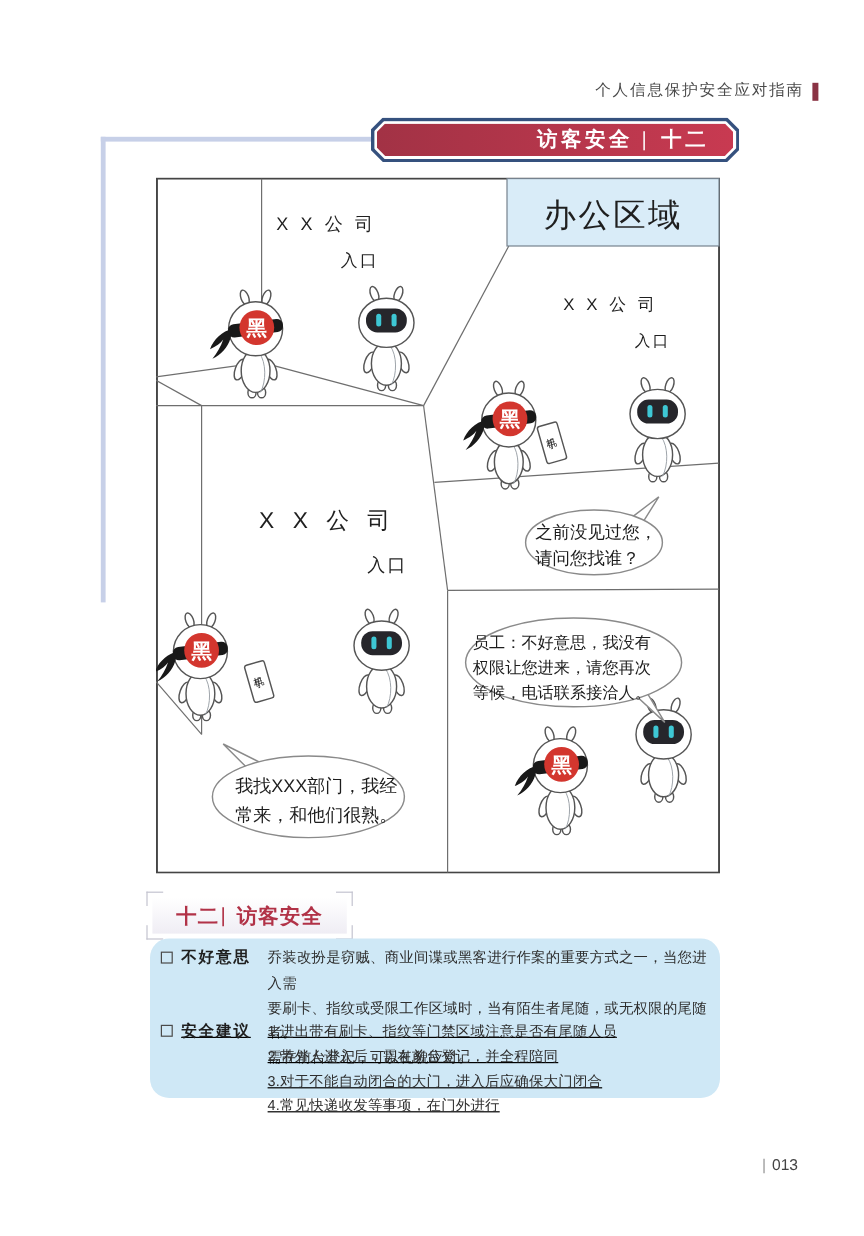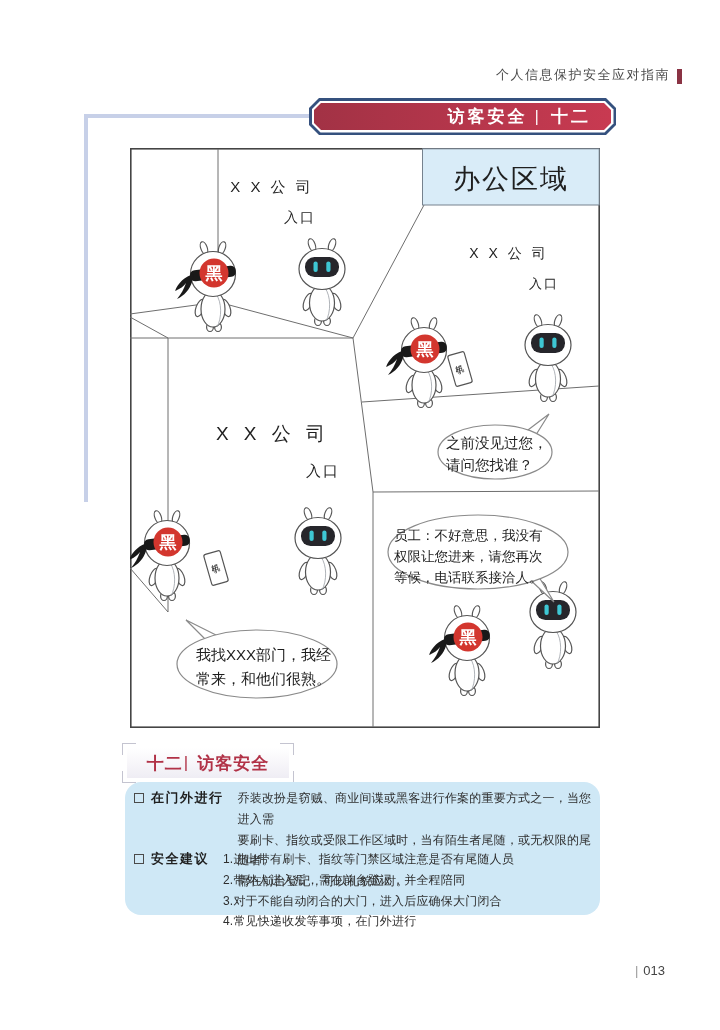--- a/index.html
+++ b/index.html
@@ -52,21 +52,21 @@
   .st-inner{position:absolute;left:5px;right:5px;top:5px;bottom:5px;
     background:linear-gradient(180deg,#ffffff,#efedf4);
     display:flex;align-items:center;justify-content:center;
     font-weight:bold;font-size:17px;color:var(--accent_red,#b13247);letter-spacing:1px;}
   .st-div{font-weight:400;margin:0 8px 0 1px;}
   
   .info-box{position:absolute;left:125px;top:782px;width:475px;height:133px;
     background:var(--info_blue,#cfe8f6);border-radius:16px;}
   .irow{position:absolute;left:9px;right:6px;display:flex;align-items:flex-start;}
   .irow.r1{top:6px;}
-  .irow.r2{top:67px;}
+  .irow.r2{top:67px;text-decoration:underline;}
   .bullet{width:8px;height:8px;border:1.6px solid #4a4a4a;margin:5px 7px 0 0;flex:none;background:transparent;}
   .ilabel{font-size:13px;font-weight:bold;color:#1f1f1f;letter-spacing:1.5px;margin-right:14px;white-space:nowrap;margin-top:1px;}
   .itext{font-size:12px;color:#2e2e2e;line-height:20.8px;letter-spacing:.2px;}
   
   .page-num{position:absolute;top:963px;right:55px;font-size:13px;color:#444;}
   .page-num .pdiv{color:#999;margin-right:5px;font-weight:400;}
 </style>
 </head>
 <body>
 
@@ -277,21 +277,21 @@
   <div class="st-inner">
     <span>十二</span>
     <span class="st-div">|</span>
     <span>访客安全</span>
   </div>
 </div>
 
 <div class="info-box">
   <div class="irow r1">
     <span class="bullet"></span>
-    <span class="ilabel">在门外进行</span>
+    <span class="ilabel">不好意思</span>
     <div class="itext">
       <div>乔装改扮是窃贼、商业间谍或黑客进行作案的重要方式之一，当您进入需</div>
       <div>要刷卡、指纹或受限工作区域时，当有陌生者尾随，或无权限的尾随者。</div>
       <div>需在前台登记，可以礼貌应对。</div>
     </div>
   </div>
   <div class="irow r2">
     <span class="bullet"></span>
     <span class="ilabel">安全建议</span>
     <div class="itext">

